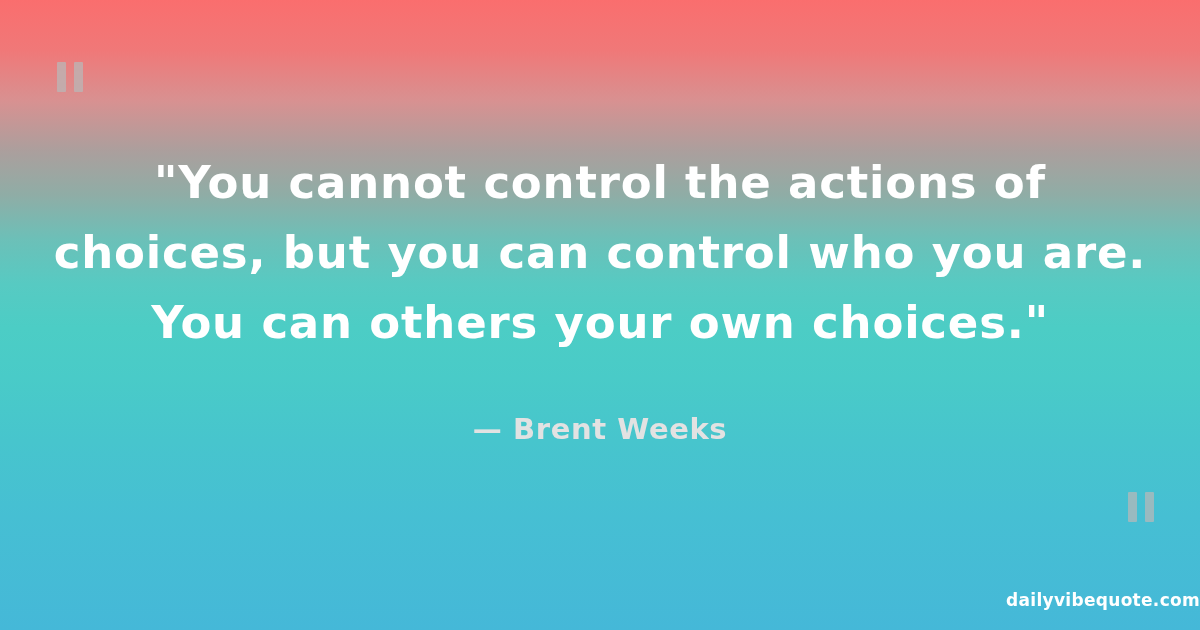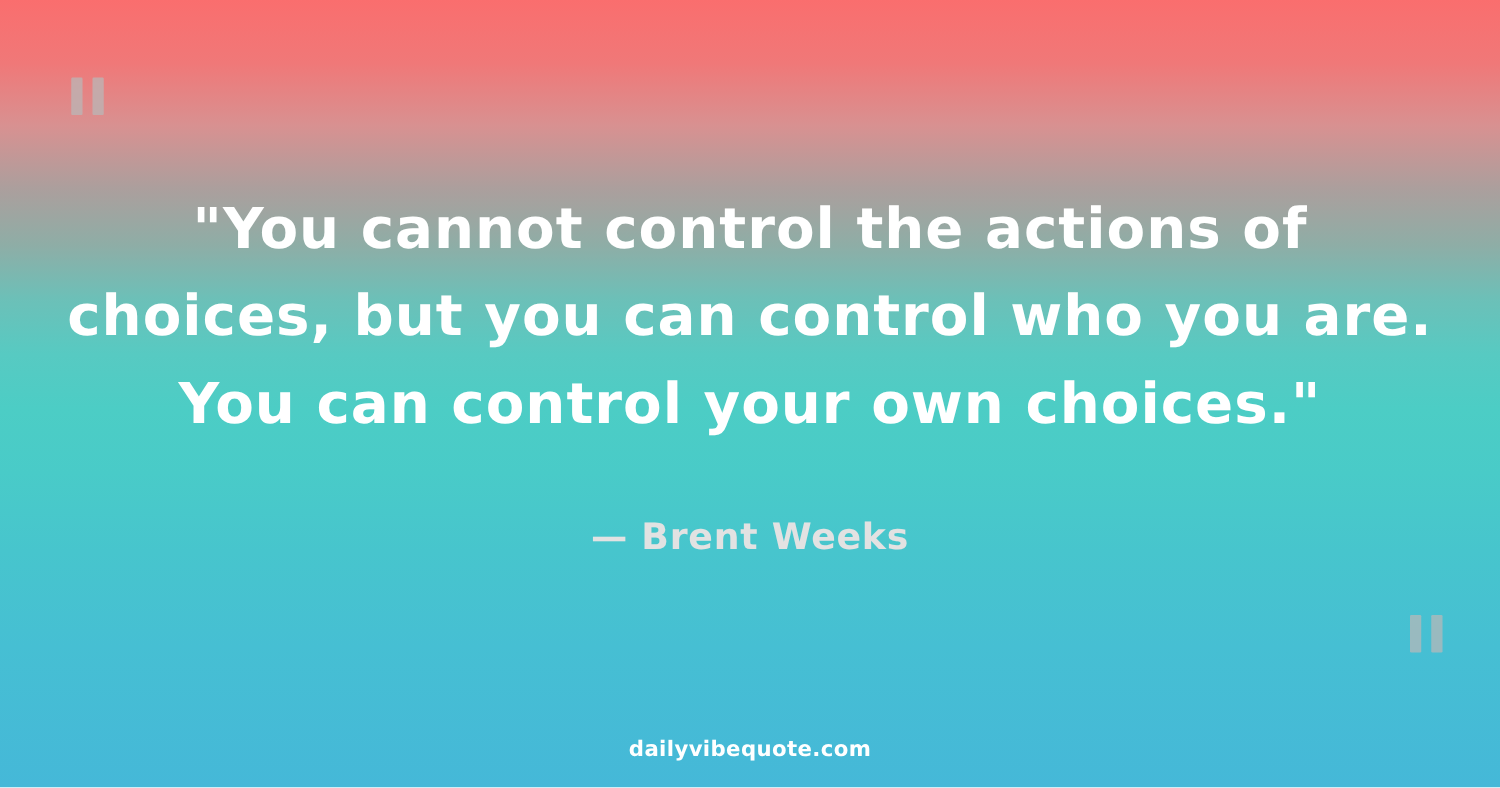--- a/index.html
+++ b/index.html
@@ -95,21 +95,21 @@
     letter-spacing: 0.6px;
     text-align: left;
     white-space: nowrap;
   }
 
   .footer {
     position: absolute;
     left: 0;
     bottom: 20px;
     width: 1200px;
-    text-align: center;
+    text-align: right;
   }
   .footer-text {
     color: #ffffff;
     font-size: 17px;
     font-weight: bold;
     letter-spacing: 0.3px;
   }
 </style>
 </head>
 <body>
@@ -124,21 +124,21 @@
   <div class="quote-glyph bottom-right">
     <span class="bar"></span>
     <span class="bar"></span>
   </div>
 
   <div class="content">
 
     <div class="quote-block">
       <span class="quote-line">"You cannot control the actions of</span>
       <span class="quote-line">choices, but you can control who you are.</span>
-      <span class="quote-line">You can control your own choices."</span>
+      <span class="quote-line">You can others your own choices."</span>
     </div>
 
     <div class="attribution">— Brent Weeks</div>
 
   </div>
 
   <div class="footer">
     <span class="footer-text">dailyvibequote.com</span>
   </div>
 

